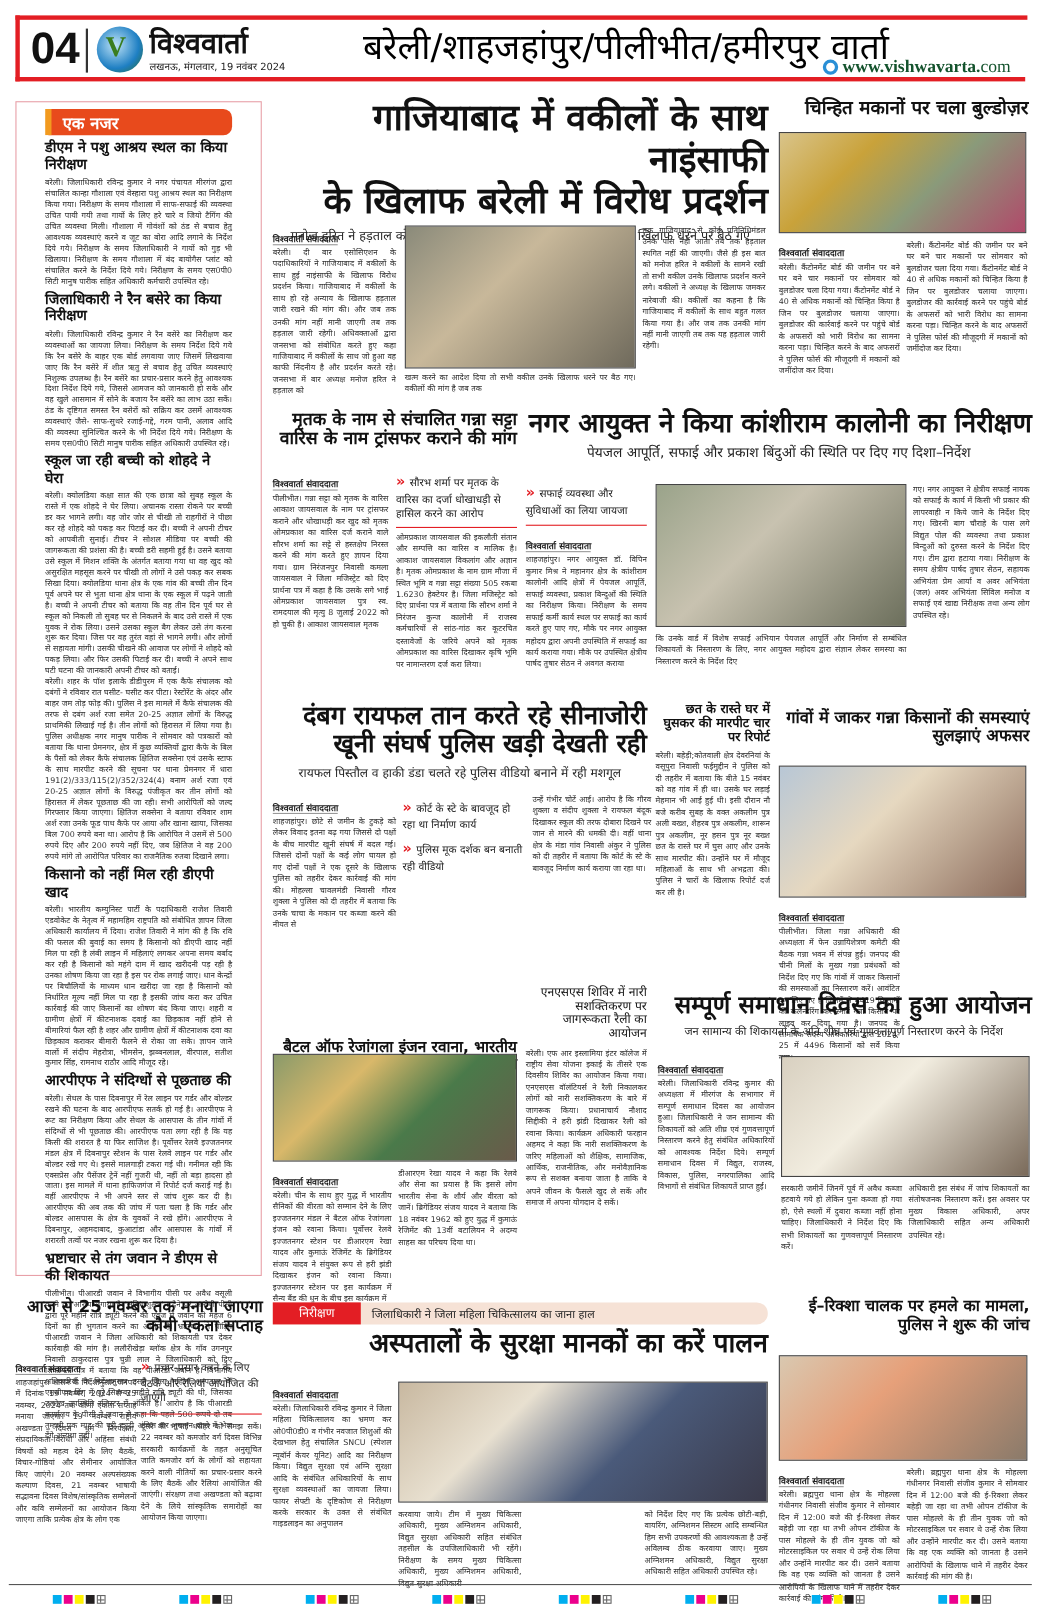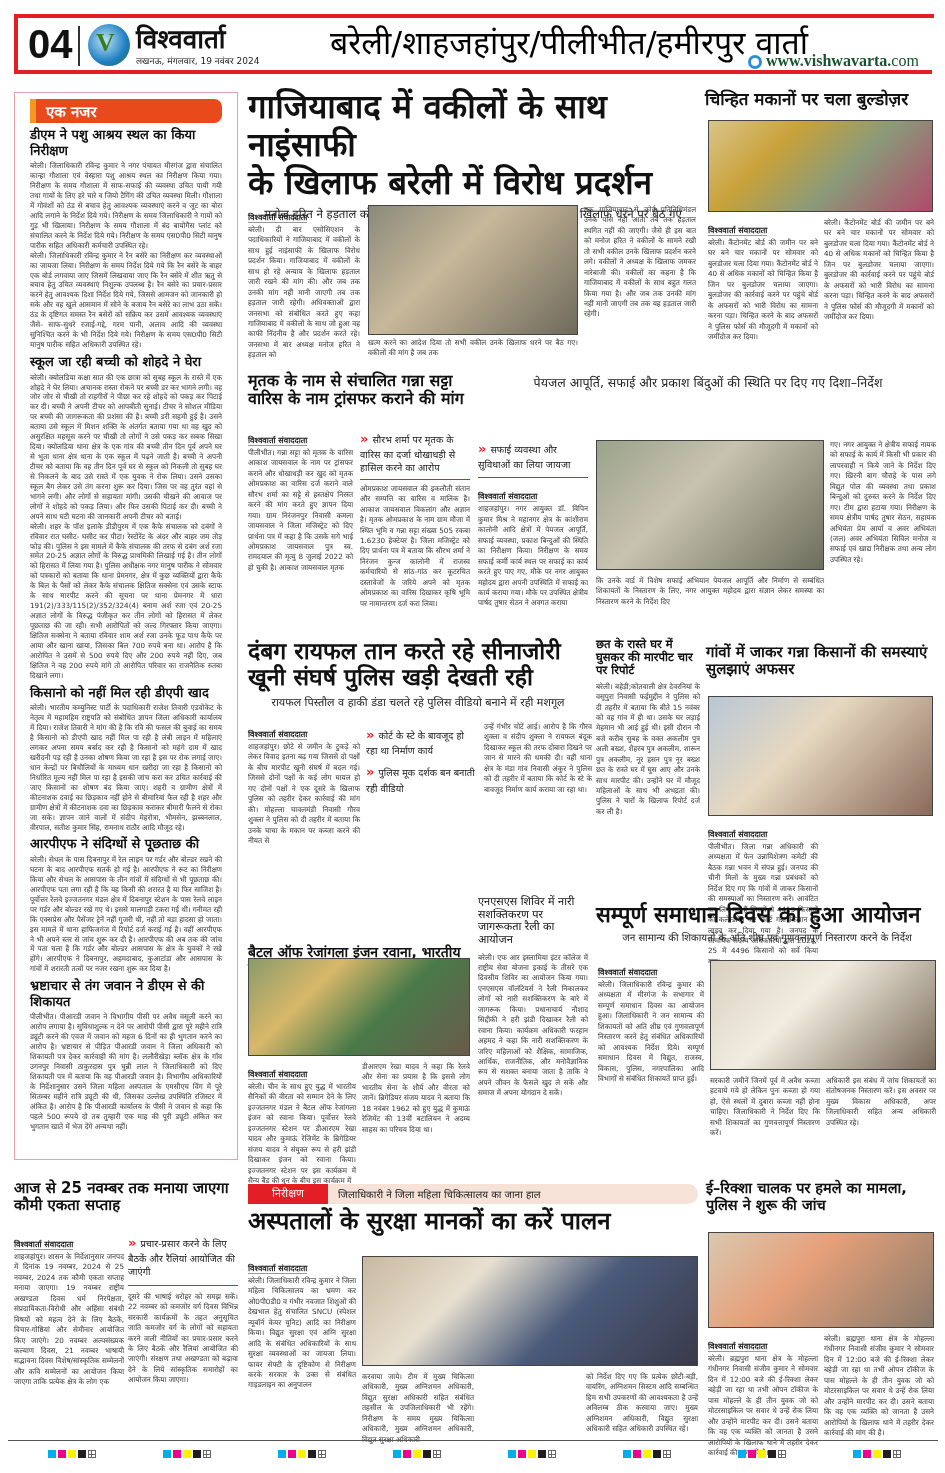--- a/index.html
+++ b/index.html
@@ -10,25 +10,25 @@
 .page-no{left:28px;top:22px;font-family:"Liberation Sans",sans-serif;font-size:40px;font-weight:bold;color:#111}
 .page-sep{left:78px;top:26px;width:2px;height:40px;background:#333}
 .logo{left:88px;top:24px;width:42px;height:42px;border-radius:50%;background:radial-gradient(circle at 40% 40%,#bfe3f7,#1e7fc3 60%,#2a6b2a);}
 .logo span{position:absolute;left:8px;top:4px;font-size:26px;font-weight:bold;color:#3a7d1f;font-family:"Liberation Serif",serif}
 .brand{left:136px;top:20px;font-size:26px;font-weight:bold;color:#111}
 .dateline{left:136px;top:54px;font-size:9px;color:#222}
 .section-title{left:330px;top:20px;font-size:32px;color:#000000}
 .website{left:748px;top:52px;font-size:16px;font-weight:bold;color:#14532d;font-family:Liberation Serif, serif}
 .website .ie{display:inline-block;width:14px;height:14px;border-radius:50%;border:3px solid #2a8fd6;margin-right:4px;vertical-align:middle}
 .website .com{font-weight:normal}
-.sidebar{left:14px;top:92px;width:224px;height:1068px;border:1px solid #e8a0a8;padding:6px 15px}
+.sidebar{left:14px;top:92px;width:224px;height:1068px;border:1px solid #e8a0a8;padding:6px 26px}
 .ek-nazar{background:#e84a1c;color:#fff;font-weight:bold;font-size:15px;padding:2px 10px;border-radius:0 8px 8px 0;border-left:6px solid #f29a1f;margin-bottom:4px}
 .s-head{font-size:13px;font-weight:bold;color:#111;margin:4px 0 3px;line-height:1.2}
 .s-body{font-size:7.2px;line-height:1.38;color:#333;text-align:justify}
-.headline{font-weight:bold;color:#111;text-align:left;line-height:1.15}
+.headline{font-weight:bold;color:#111;text-align:right;line-height:1.15}
 .sub{color:#222;text-align:center}
 .byline{font-size:8px;font-weight:bold;color:#222;border-bottom:1px solid #999;display:inline-block;margin-bottom:2px}
 .body{font-size:7.2px;line-height:1.45;color:#333;text-align:justify}
 .photo{background:linear-gradient(135deg,#8a8a7a,#c8b89a 40%,#6f6a5c);border:1px solid #444}
 .quote{font-size:9.5px;color:#222;line-height:1.4}
 .quote b{color:#e31e24;font-size:13px;margin-right:4px}
 .reg-marks{left:14px;top:1450px;width:920px;display:flex;justify-content:space-around}
 .reg{display:flex;gap:2px;align-items:center}
 .reg i{display:block;width:8px;height:8px}
 .nirikshan-bar{left:248px;top:1184px;width:450px;height:20px;background:#f6e2d6;border-radius:0 10px 10px 0}
@@ -51,20 +51,21 @@
 <div class="abs section-title">बरेली/शाहजहांपुर/पीलीभीत/हमीरपुर वार्ता</div>
 <div class="abs website"><span class="ie"></span><span>www.vishwavarta.</span><span class="com">com</span></div>
 
 <div class="abs sidebar">
   <div class="ek-nazar">एक नजर</div>
   <div>
       <div class="s-head">डीएम ने पशु आश्रय स्थल का किया निरीक्षण</div>
       <div class="s-body">बरेली। जिलाधिकारी रविन्द्र कुमार ने नगर पंचायत मीरगंज द्वारा संचालित कान्हा गौशाला एवं वेस्हारा पशु आश्रय स्थल का निरीक्षण किया गया। निरीक्षण के समय गौशाला में साफ-सफाई की व्यवस्था उचित पायी गयी तथा गायों के लिए हरे चारे व जियो टैगिंग की उचित व्यवस्था मिली। गौशाला में गोवंशों को ठंड से बचाव हेतु आवश्यक व्यवस्थाएं करने व जूट का बोरा आदि लगाने के निर्देश दिये गये। निरीक्षण के समय जिलाधिकारी ने गायों को गुड़ भी खिलाया। निरीक्षण के समय गौशाला में बंद बायोगैस प्लांट को संचालित करने के निर्देश दिये गये। निरीक्षण के समय एस0पी0 सिटी मानुष पारीक सहित अधिकारी कर्मचारी उपस्थित रहे।</div>
     </div>
   <div>
+      <div class="s-head">जिलाधिकारी ने रैन बसेरे का किया निरीक्षण</div>
       <div class="s-body">बरेली। जिलाधिकारी रविन्द्र कुमार ने रैन बसेरे का निरीक्षण कर व्यवस्थाओं का जायजा लिया। निरीक्षण के समय निर्देश दिये गये कि रैन बसेरे के बाहर एक बोर्ड लगवाया जाए जिसमें लिखवाया जाए कि रैन बसेरे में शीत ऋतु से बचाव हेतु उचित व्यवस्थाएं निशुल्क उपलब्ध है। रैन बसेरे का प्रचार-प्रसार करने हेतु आवश्यक दिशा निर्देश दिये गये, जिससे आमजन को जानकारी हो सके और वह खुले आसमान में सोने के बजाय रैन बसेरे का लाभ उठा सकें। ठंड के दृष्टिगत समस्त रैन बसेरों को सक्रिय कर उसमें आवश्यक व्यवस्थाएं जैसे- साफ-सुथरे रजाई-गद्दे, गरम पानी, अलाव आदि की व्यवस्था सुनिश्चित करने के भी निर्देश दिये गये। निरीक्षण के समय एस0पी0 सिटी मानुष पारीक सहित अधिकारी उपस्थित रहे।</div>
     </div>
   <div>
       <div class="s-head">स्कूल जा रही बच्ची को शोहदे ने घेरा</div>
       <div class="s-body">बरेली। क्योलडिया कक्षा सात की एक छात्रा को सुबह स्कूल के रास्ते में एक शोहदे ने घेर लिया। अचानक रास्ता रोकने पर बच्ची डर कर भागने लगी। वह जोर जोर से चीखी तो राहगीरों ने पीछा कर रहे शोहदे को पकड़ कर पिटाई कर दी। बच्ची ने अपनी टीचर को आपबीती सुनाई। टीचर ने सोशल मीडिया पर बच्ची की जागरूकता की प्रशंसा की है। बच्ची डरी सहमी हुई है। उसने बताया उसे स्कूल में मिशन शक्ति के अंतर्गत बताया गया था वह खुद को असुरक्षित महसूस करने पर चीखी तो लोगों ने उसे पकड़ कर सबक सिखा दिया। क्योलडिया थाना क्षेत्र के एक गांव की बच्ची तीन दिन पूर्व अपने घर से भुता थाना क्षेत्र थाना के एक स्कूल में पढ़ने जाती है। बच्ची ने अपनी टीचर को बताया कि वह तीन दिन पूर्व घर से स्कूल को निकली तो सुबह घर से निकलने के बाद उसे रास्ते में एक युवक ने रोक लिया। उसने उसका स्कूल बैग लेकर उसे तंग करना शुरू कर दिया। जिस पर वह तुरंत वहां से भागने लगी। और लोगों से सहायता मांगी। उसकी चीखने की आवाज पर लोगों ने शोहदे को पकड़ लिया। और फिर उसकी पिटाई कर दी। बच्ची ने अपने साथ घटी घटना की जानकारी अपनी टीचर को बताई।</div>
     </div>
   <div>
       <div class="s-body">बरेली। शहर के पॉश इलाके डीडीपुरम में एक कैफे संचालक को दबंगों ने रविवार रात घसीट- घसीट कर पीटा। रेस्टोरेंट के अंदर और बाहर जम तोड़ फोड़ की। पुलिस ने इस मामले में कैफे संचालक की तरफ से दबंग अर्श रजा समेत 20-25 अज्ञात लोगों के विरुद्ध प्राथमिकी लिखाई गई है। तीन लोगों को हिरासत में लिया गया है। पुलिस अधीक्षक नगर मानुष पारीक ने सोमवार को पत्रकारों को बताया कि थाना प्रेमनगर, क्षेत्र में कुछ व्यक्तियों द्वारा कैफे के बिल के पैसों को लेकर कैफे संचालक क्षितिज सक्सेना एवं उसके स्टाफ के साथ मारपीट करने की सूचना पर थाना प्रेमनगर में धारा 191(2)/333/115(2)/352/324(4) बनाम अर्श रजा एवं 20-25 अज्ञात लोगों के विरुद्ध पंजीकृत कर तीन लोगों को हिरासत में लेकर पूछताछ की जा रही। सभी आरोपितों को जल्द गिरफ्तार किया जाएगा। क्षितिज सक्सेना ने बताया रविवार शाम अर्श रजा उनके फूड पाथ कैफे पर आया और खाना खाया, जिसका बिल 700 रुपये बना था। आरोप है कि आरोपित ने उसमें से 500 रुपये दिए और 200 रुपये नहीं दिए, जब क्षितिज ने वह 200 रुपये मांगे तो आरोपित परिवार का राजनैतिक रुतबा दिखाने लगा।</div>
     </div>
   <div>
@@ -112,20 +113,21 @@
   <div class="byline">विश्ववार्ता संवाददाता</div>
   <div class="body">पीलीभीत। गन्ना सट्टा को मृतक के वारिस आकाश जायसवाल के नाम पर ट्रांसफर कराने और धोखाधड़ी कर खुद को मृतक ओमप्रकाश का वारिस दर्ज कराने वाले सौरभ शर्मा का सट्टे से हस्तक्षेप निरस्त करने की मांग करते हुए ज्ञापन दिया गया। ग्राम निरंजनपुर निवासी कमला जायसवाल ने जिला मजिस्ट्रेट को दिए प्रार्थना पत्र में कहा है कि उसके सगे भाई ओमप्रकाश जायसवाल पुत्र स्व. रामदयाल की मृत्यु 8 जुलाई 2022 को हो चुकी है। आकाश जायसवाल मृतक</div>
 </div>
 <div class="abs" style="left:360px;top:430px;width:110px">
   <div class="quote"><b>»</b><span>सौरभ शर्मा पर मृतक के वारिस का दर्जा धोखाधड़ी से हासिल करने का आरोप</span></div>
   <div class="rule" style="background:#e31e24;margin:4px 0"></div>
   <div class="body">ओमप्रकाश जायसवाल की इकलौती संतान और सम्पत्ति का वारिस व मालिक है। आकाश जायसवाल विकलांग और अज्ञान है। मृतक ओमप्रकाश के नाम ग्राम मौजा में स्थित भूमि व गन्ना सट्टा संख्या 505 रकबा 1.6230 हेक्टेयर है। जिला मजिस्ट्रेट को दिए प्रार्थना पत्र में बताया कि सौरभ शर्मा ने निरंजन कुन्ज कालोनी में राजस्व कर्मचारियों से सांठ-गांठ कर कूटरचित दस्तावेजों के जरिये अपने को मृतक ओमप्रकाश का वारिस दिखाकर कृषि भूमि पर नामान्तरण दर्ज करा लिया।</div>
 </div>
 
 <div class="abs" style="left:478px;top:372px;width:460px">
+  <div class="headline" style="font-size:24px">नगर आयुक्त ने किया कांशीराम कालोनी का निरीक्षण</div>
   <div class="sub" style="font-size:12.5px;margin-top:2px">पेयजल आपूर्ति, सफाई और प्रकाश बिंदुओं की स्थिति पर दिए गए दिशा–निर्देश</div>
 </div>
 <div class="abs" style="left:478px;top:440px;width:110px">
   <div class="quote"><b>»</b><span>सफाई व्यवस्था और सुविधाओं का लिया जायजा</span></div>
   <div class="rule" style="background:#e31e24;margin:6px 0"></div>
   <div class="byline">विश्ववार्ता संवाददाता</div>
   <div class="body">शाहजहांपुर। नगर आयुक्त डॉ. विपिन कुमार मिश्र ने महानगर क्षेत्र के कांशीराम कालोनी आदि क्षेत्रों में पेयजल आपूर्ति, सफाई व्यवस्था, प्रकाश बिन्दुओं की स्थिति का निरीक्षण किया। निरीक्षण के समय सफाई कर्मी कार्य स्थल पर सफाई का कार्य करते हुए पाए गए, मौके पर नगर आयुक्त महोदय द्वारा अपनी उपस्थिति में सफाई का कार्य कराया गया। मौके पर उपस्थित क्षेत्रीय पार्षद तुषार सेठन ने अवगत कराया</div>
 </div>
 <div class="abs photo" style="left:596px;top:440px;width:228px;height:130px;background:linear-gradient(135deg,#9aa38a,#c8c2b0 40%,#6c6f5c)"></div>
 <div class="abs body" style="left:596px;top:576px;width:228px">कि उनके वार्ड में विशेष सफाई अभियान पेयजल आपूर्ति और निर्माण से सम्बंधित शिकायतों के निस्तारण के लिए, नगर आयुक्त महोदय द्वारा संज्ञान लेकर समस्या का निस्तारण करने के निर्देश दिए</div>

